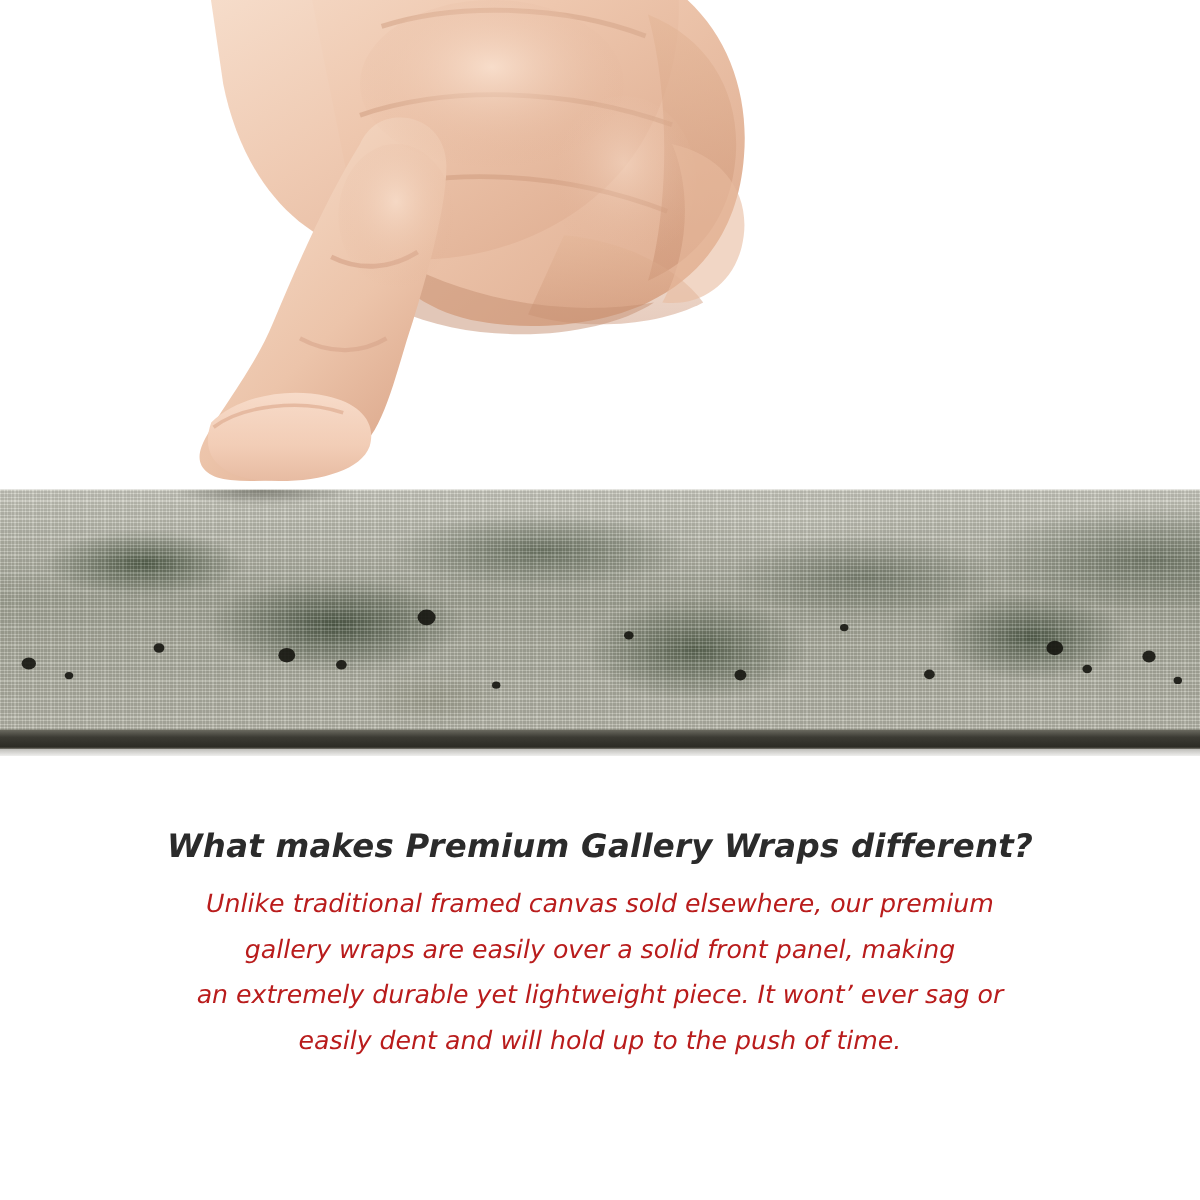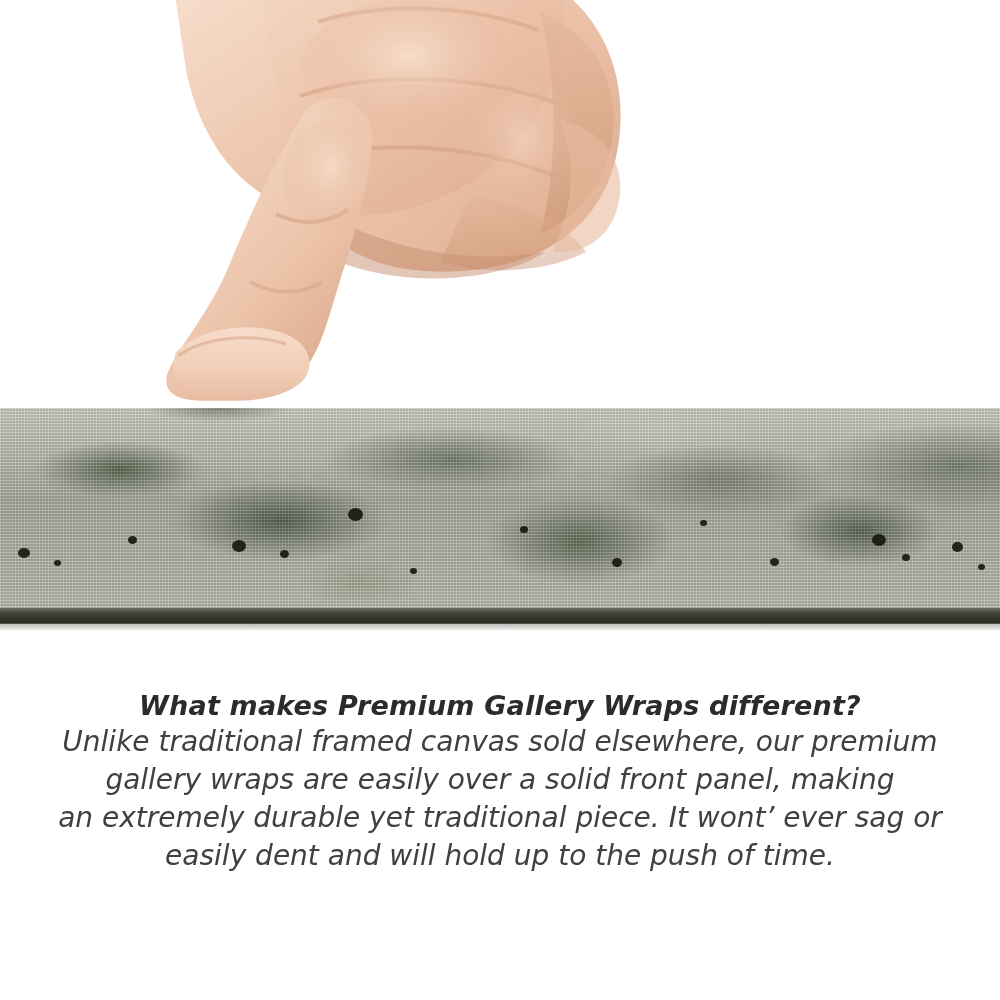--- a/index.html
+++ b/index.html
@@ -118,27 +118,27 @@
     width: 1000px;
     text-align: center;
     color: #2f2f2f;
     font-family: "DejaVu Sans", sans-serif;
     font-style: italic;
   }
   .caption-heading {
     font-size: 27px;
     font-weight: 600;
     letter-spacing: 0.2px;
-    margin-bottom: 2px;
+    margin-bottom: 13px;
     color: #2b2b2b;
   }
   .caption-line {
-    font-size: 28px;
+    font-size: 21px;
     line-height: 38px;
-    color: #404040;
+    color: #b91c1c;
     white-space: nowrap;
   }
 </style>
 </head>
 <body>
 
 <div class="page">
 
   <div class="hand-area">
     <svg class="hand-svg" width="1000" height="410" viewBox="0 0 1000 410">
@@ -242,17 +242,17 @@
     </div>
     <div class="finger-shadow"></div>
     <div class="canvas-lip"></div>
     <div class="canvas-shadow"></div>
   </div>
 
   <div class="caption">
     <div class="caption-heading">What makes Premium Gallery Wraps different?</div>
     <div class="caption-line">Unlike traditional framed canvas sold elsewhere, our premium</div>
     <div class="caption-line">gallery wraps are easily over a solid front panel, making</div>
-    <div class="caption-line">an extremely durable yet traditional piece. It wont’ ever sag or</div>
+    <div class="caption-line">an extremely durable yet lightweight piece. It wont’ ever sag or</div>
     <div class="caption-line">easily dent and will hold up to the push of time.</div>
   </div>
 
 </div>
 
 </body></html>

